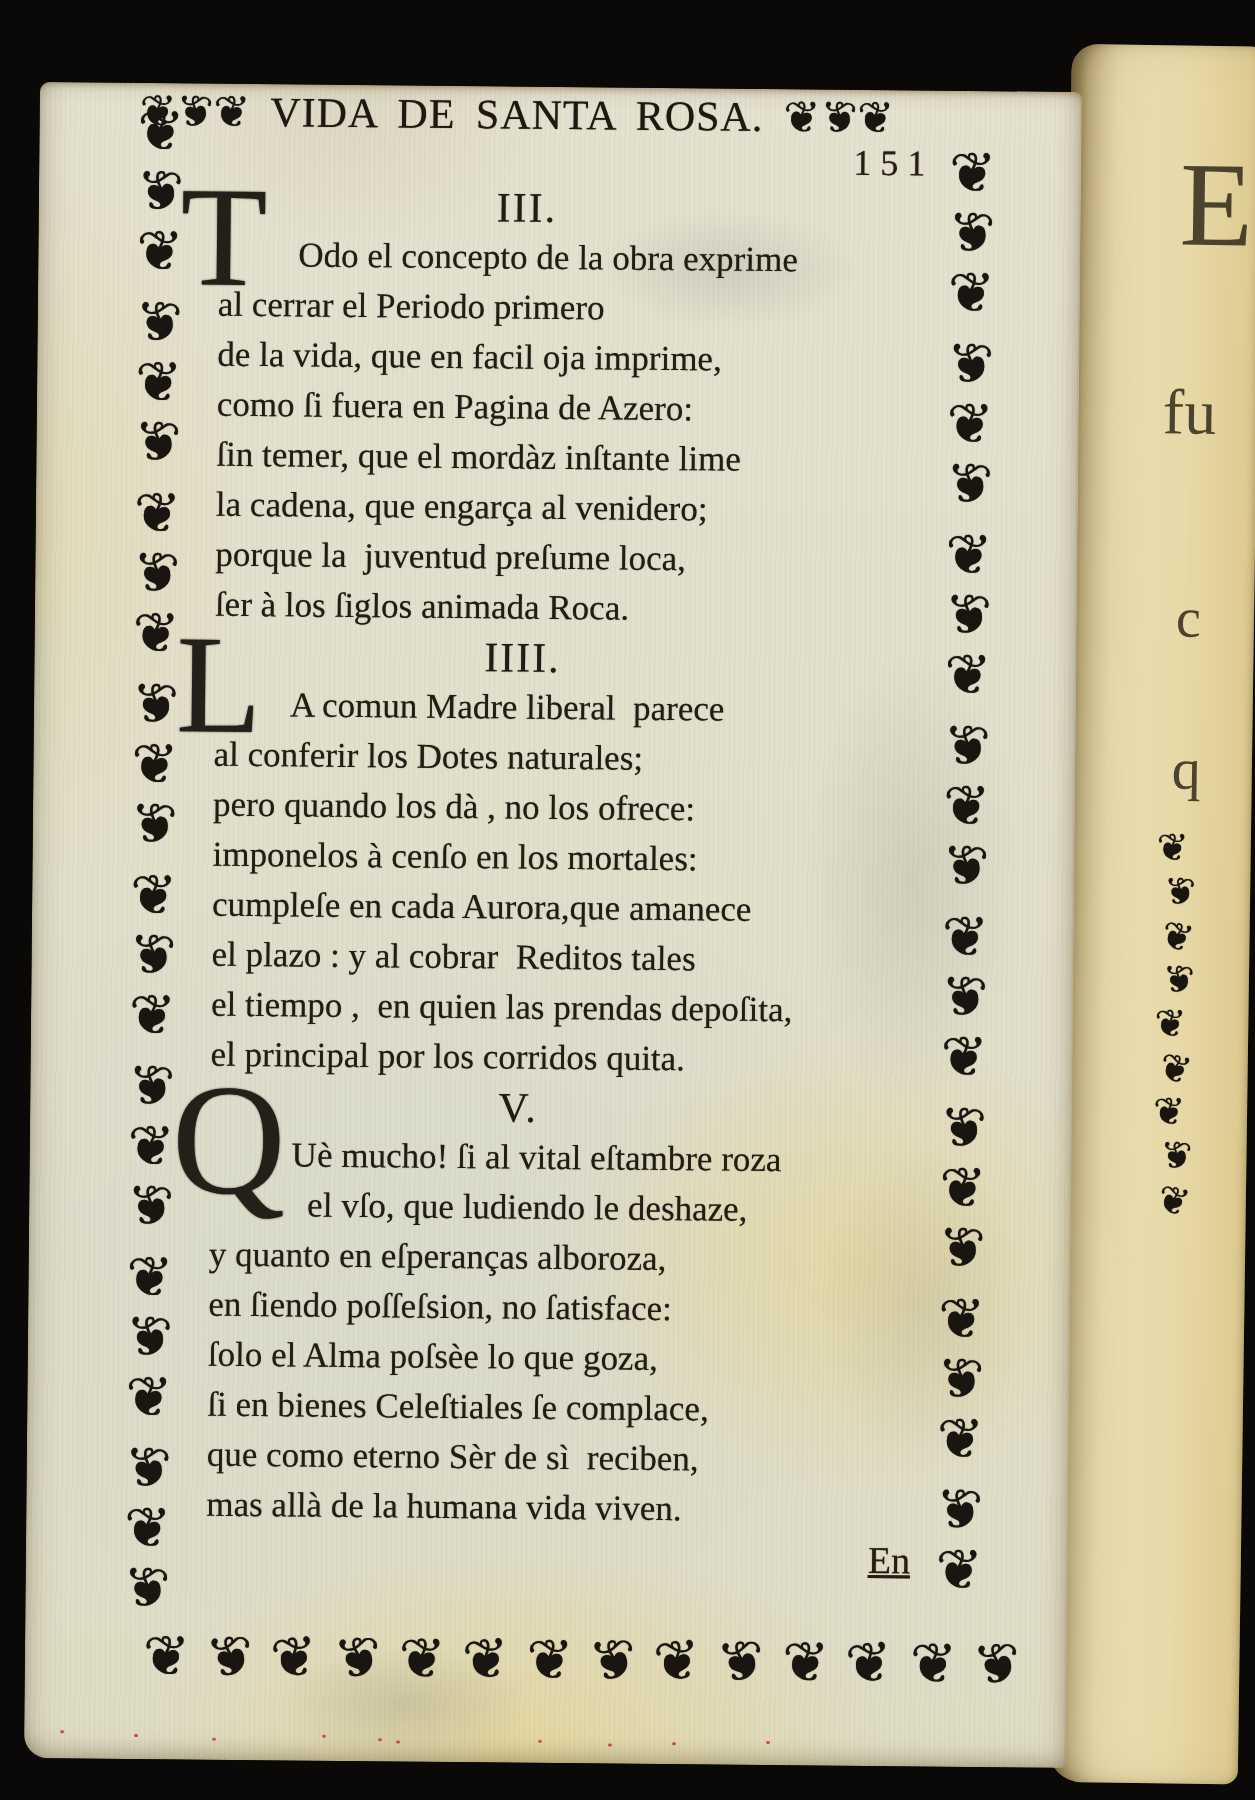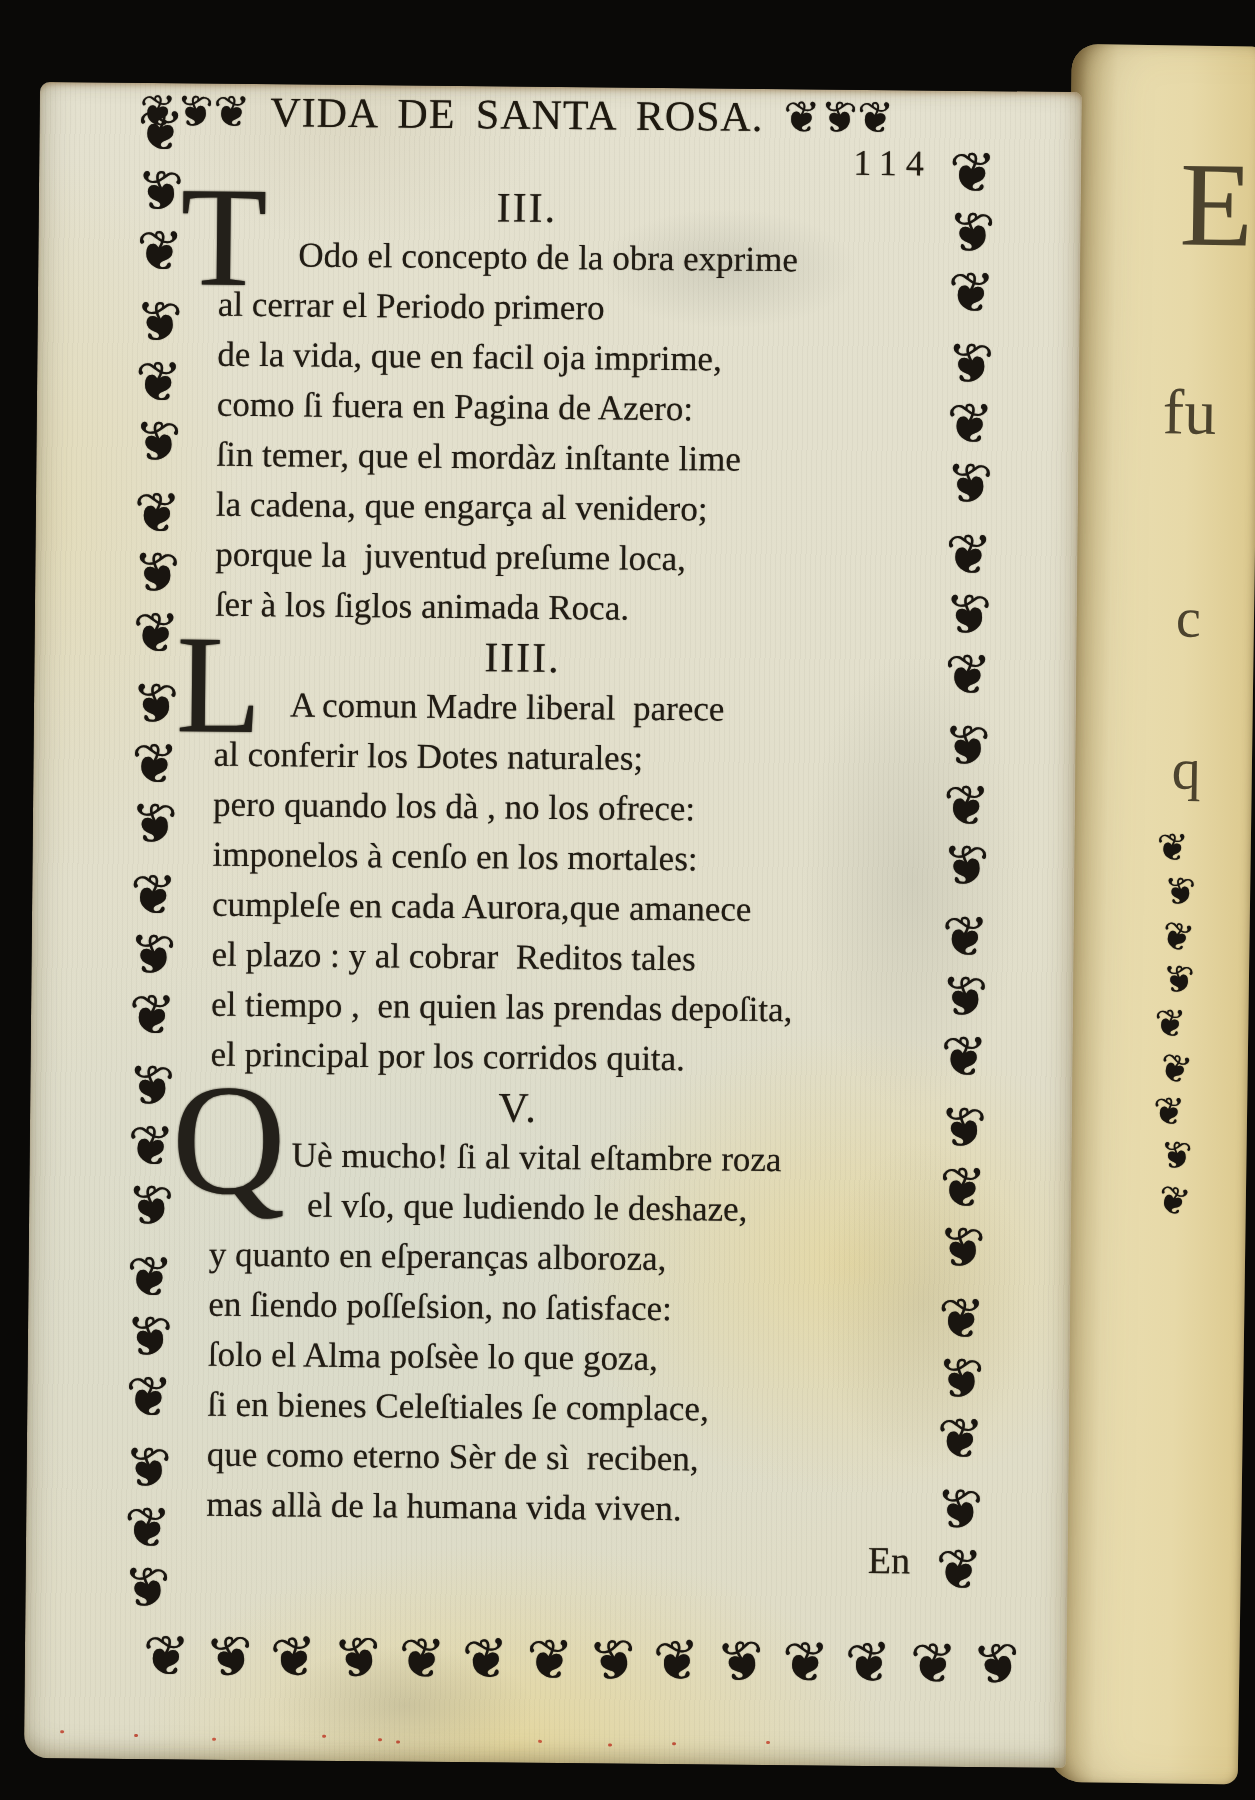--- a/index.html
+++ b/index.html
@@ -84,21 +84,21 @@
   .stanza-0 .cap{font-size:142px;top:2px;}
   .stanza-1 .cap{font-size:140px;top:0;}
   .stanza-2 .cap{font-size:158px;top:-2px;}
   .line{white-space:pre;}
   .stanza-0 .line-0{margin-left:80px;}
   .stanza-1 .line-0{margin-left:76px;}
   .stanza-2 .line-0{margin-left:82px;}
   .stanza-2 .line-1{margin-left:98px;}
 
   .catchword{position:absolute;left:842px;top:1448px;font-size:38px;color:#241e14;
-    text-shadow:0 0 1px rgba(25,20,10,.7);}
+    text-shadow:0 0 1px rgba(25,20,10,.7);text-decoration:underline;}
 
   .red-specks{position:absolute;top:1648px;left:36px;width:4px;height:3px;border-radius:2px;
     background:#bf3d2a;opacity:.85;
     box-shadow:74px 3px 0 #b93b28,152px 6px 0 #c4452f,262px 2px 0 #bf3d2a,
       336px 7px 0 #b93b28,478px 5px 0 #c4452f,548px 8px 0 #bf3d2a,
       612px 6px 0 #b93b28,706px 4px 0 #c4452f,318px 5px 0 #bf3d2a;}
 </style>
 </head>
 <body>
 
@@ -209,21 +209,21 @@
           <span class="fleuron">❦</span>
         </span>
       <span class="running-title">VIDA DE SANTA ROSA.</span>
       <span class="cluster">
 
       <span class="fleuron">❦</span>
           <span class="fleuron">❦</span>
           <span class="fleuron">❦</span>
         </span>
     </div>
-    <div class="page-number">114</div>
+    <div class="page-number">151</div>
 
     <div class="content">
 
       <section class="stanza stanza-0">
         <div class="numeral">III.</div>
         <div class="cap">T</div>
         <div class="line line-0">Odo el concepto de la obra exprime</div>
         <div class="line line-1">al cerrar el Periodo primero</div>
         <div class="line line-2">de la vida, que en facil oja imprime,</div>
         <div class="line line-3">como ſi fuera en Pagina de Azero:</div>

